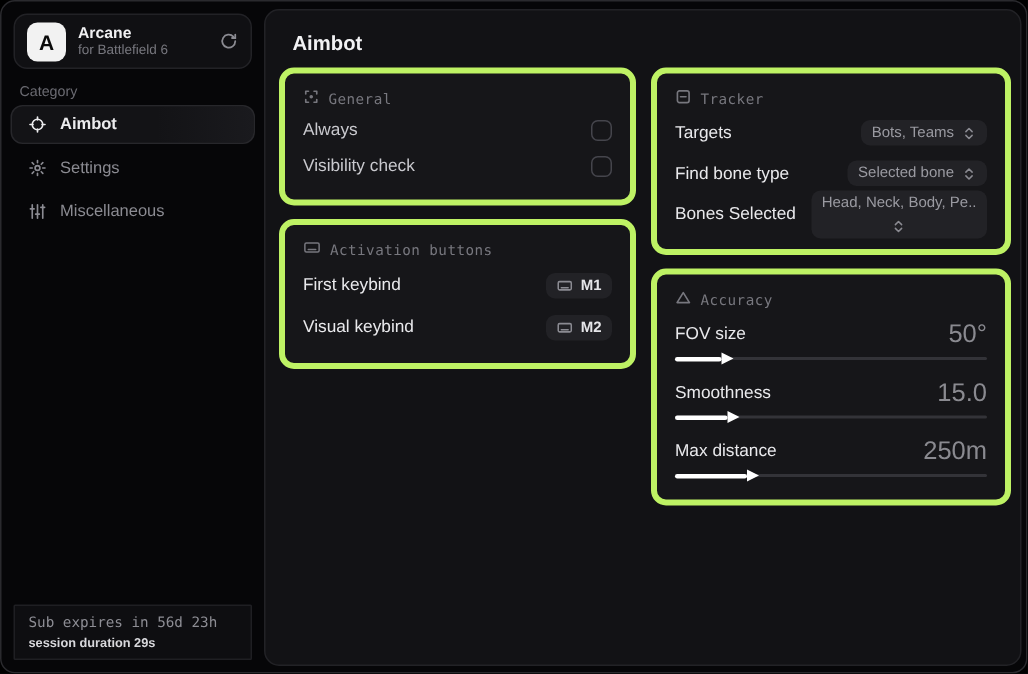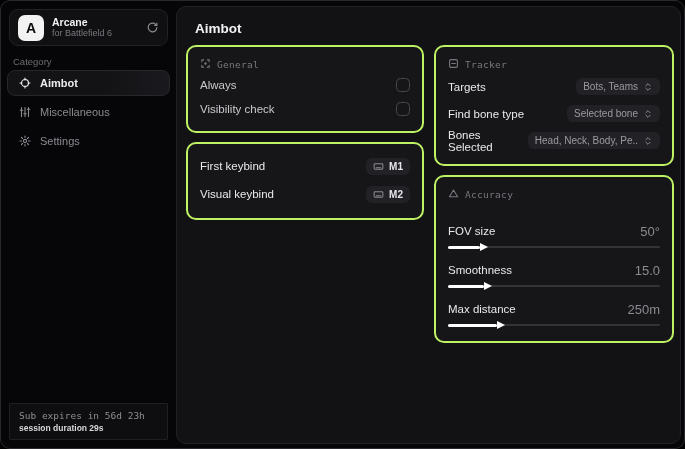--- a/index.html
+++ b/index.html
@@ -27,44 +27,44 @@
   .footer-line2{font-size:8.5px;font-weight:bold;color:#d8d8dc;}
 
   
   .main{position:absolute;left:175px;top:5px;width:505px;height:438px;background:#121215;border:1px solid #222226;border-radius:10px;}
   .main-title{position:absolute;left:18px;top:14px;color:#f2f2f4;font-size:13.5px;font-weight:bold;}
 
   .col{position:absolute;top:38px;display:flex;flex-direction:column;gap:9px;}
   .col-left{left:9px;width:238px;}
   .col-right{left:257px;width:240px;}
 
-  .card{background:#161619;border:2px solid #bef264;border-radius:10px;padding:8px 12px 10px 12px;}
+  .card{background:#161619;border:4px solid #bef264;border-radius:10px;padding:8px 12px 10px 12px;}
   .sec-head{display:flex;align-items:center;gap:6px;height:18px;color:#77777e;}
   .sec-title{font-family:"DejaVu Sans Mono",monospace;font-size:9.5px;letter-spacing:.3px;}
   .row{display:flex;align-items:center;justify-content:space-between;height:24px;}
   .row-label{color:#c9c9ce;font-size:11.5px;}
   .row-label.strong{color:#e9e9ec;font-weight:normal;font-size:11.5px;}
   .row-right{display:flex;align-items:center;gap:6px;}
 
   .checkbox{width:14px;height:14px;border:1.5px solid #45454c;border-radius:4.5px;background:transparent;cursor:pointer;flex:0 0 auto;}
   .swatch{width:12px;height:12px;border-radius:3.5px;cursor:pointer;flex:0 0 auto;}
 
   .pill{display:flex;align-items:center;gap:5px;background:#222226;border-radius:6px;padding:3px 7px;cursor:pointer;}
   .pill .pill-text{color:#9a9aa1;font-size:10px;white-space:nowrap;overflow:hidden;text-overflow:ellipsis;}
   .pill.keybind .pill-text{color:#e6e6e9;font-weight:bold;}
   .pill .picon{display:flex;color:#8b8b92;}
-  .pill.wide{max-width:168px;}
+  .pill.wide{max-width:168px;flex-direction:column;}
 
   
   .acc-row{margin-bottom:9px;}
   .slider{position:relative;height:8px;margin-top:2px;cursor:pointer;}
   .slider .track{position:absolute;left:0;right:0;top:3px;height:2px;background:#333338;border-radius:2px;}
   .slider .fill{position:absolute;left:0;top:2.5px;height:3px;background:#fff;border-radius:2px;}
   .slider .handle{position:absolute;right:-8px;top:50%;transform:translateY(-50%);width:0;height:0;border-left:8px solid #fff;border-top:4px solid transparent;border-bottom:4px solid transparent;}
-  .acc-value{color:#8a8a90;font-size:13px;}
+  .acc-value{color:#8a8a90;font-size:17px;}
 </style>
 </head>
 <body>
 
 <div class="window">
 
   <div class="sidebar">
 
     <div class="header-card">
       <div class="logo">A</div>
@@ -88,35 +88,35 @@
           <svg width="12" height="12" viewBox="0 0 24 24" fill="none" stroke="currentColor" stroke-width="2.2" stroke-linecap="round">
             <circle cx="12" cy="12" r="7"></circle>
               <path d="M12 2v4M12 18v4M2 12h4M18 12h4"></path>
           </svg>
         </span>
         <span>Aimbot</span>
       </div>
       <div class="nav-item">
         <span class="nicon">
           <svg width="12" height="12" viewBox="0 0 24 24" fill="none" stroke="currentColor" stroke-width="2.2" stroke-linecap="round">
+            <circle cx="12" cy="12" r="3.2"></circle>
+            <path d="M12 2v3M12 19v3M2 12h3M19 12h3M4.9 4.9l2.1 2.1M17 17l2.1 2.1M19.1 4.9L17 7M7 17l-2.1 2.1"></path>
+          </svg>
+        </span>
+        <span>Settings</span>
+      </div>
+      <div class="nav-item">
+        <span class="nicon">
+          <svg width="12" height="12" viewBox="0 0 24 24" fill="none" stroke="currentColor" stroke-width="2.2" stroke-linecap="round">
             <path d="M5 3v18M12 3v18M19 3v18"></path>
               <path d="M2.5 8.5h5M9.5 15.5h5M16.5 6.5h5"></path>
           </svg>
         </span>
         <span>Miscellaneous</span>
       </div>
-      <div class="nav-item">
-        <span class="nicon">
-          <svg width="12" height="12" viewBox="0 0 24 24" fill="none" stroke="currentColor" stroke-width="2.2" stroke-linecap="round">
-            <circle cx="12" cy="12" r="3.2"></circle>
-            <path d="M12 2v3M12 19v3M2 12h3M19 12h3M4.9 4.9l2.1 2.1M17 17l2.1 2.1M19.1 4.9L17 7M7 17l-2.1 2.1"></path>
-          </svg>
-        </span>
-        <span>Settings</span>
-      </div>
     </div>
 
     <div class="footer-card">
       <span class="footer-line1">Sub expires in 56d 23h</span>
       <span class="footer-line2">session duration 29s</span>
     </div>
   </div>
 
   <div class="main">
     <div class="main-title">Aimbot</div>
@@ -138,20 +138,29 @@
           <span class="checkbox"></span>
         </div>
         <div class="row">
           <span class="row-label">Visibility check</span>
           <span class="checkbox"></span>
         </div>
       </div>
 
 
       <div class="card">
+        <div class="sec-head">
+          <span>
+            <svg width="12" height="12" viewBox="0 0 24 24" fill="none" stroke="currentColor" stroke-width="2" stroke-linecap="round">
+              <rect x="2.5" y="6" width="19" height="12" rx="2"></rect>
+                <path d="M7 14.8h10"></path>
+            </svg>
+          </span>
+          <span class="sec-title">Activation buttons</span>
+        </div>
         <div class="row" style="height:28px">
           <span class="row-label strong">First keybind</span>
           <span class="pill keybind">
             <span class="picon">
               <svg width="11" height="11" viewBox="0 0 24 24" fill="none" stroke="currentColor" stroke-width="2.2" stroke-linecap="round">
                 <rect x="2.5" y="6" width="19" height="12" rx="2"></rect>
                   <path d="M7 14.8h10"></path>
               </svg>
             </span>
             <span class="pill-text">M1</span>
@@ -213,21 +222,21 @@
             <span class="picon">
               <svg width="10" height="10" viewBox="0 0 24 24" fill="none" stroke="currentColor" stroke-width="2.4" stroke-linecap="round" stroke-linejoin="round">
                 <path d="M7 9l5-5 5 5M7 15l5 5 5-5"></path>
               </svg>
             </span>
           </span>
         </div>
       </div>
 
       <div class="card">
-        <div class="sec-head" style="margin-bottom:18px">
+        <div class="sec-head" style="margin-bottom:4px">
           <span>
             <svg width="11" height="11" viewBox="0 0 24 24" fill="none" stroke="currentColor" stroke-width="2.4" stroke-linecap="round" stroke-linejoin="round">
               <path d="M12 4.5L21 19H3z"></path>
             </svg>
           </span>
           <span class="sec-title">Accuracy</span>
         </div>
 
         <div class="acc-row">
           <div class="row" style="height:20px">

